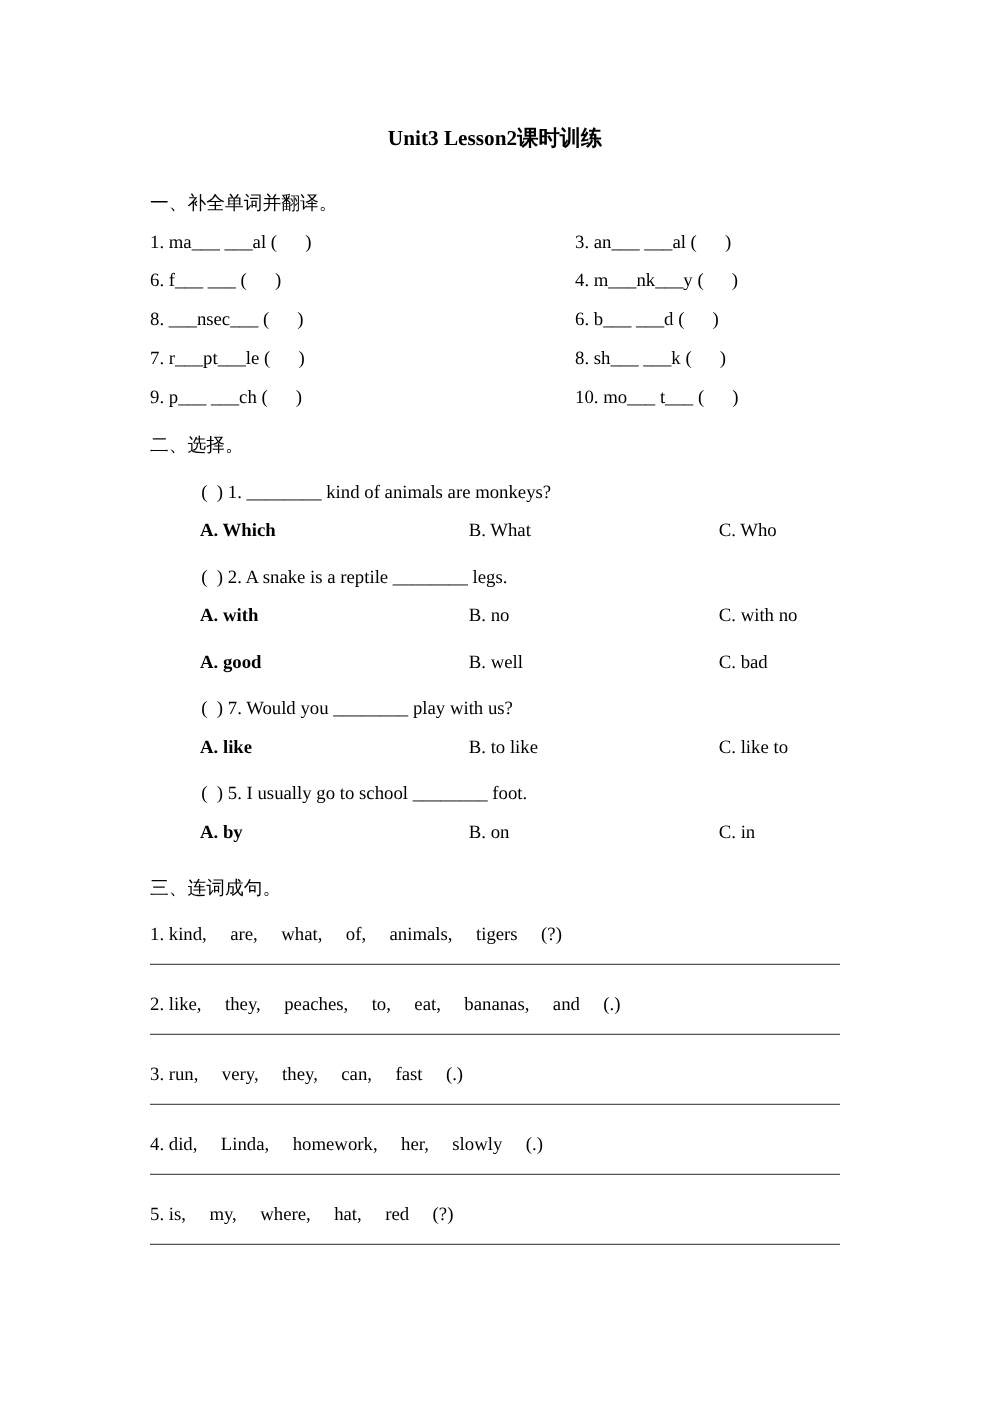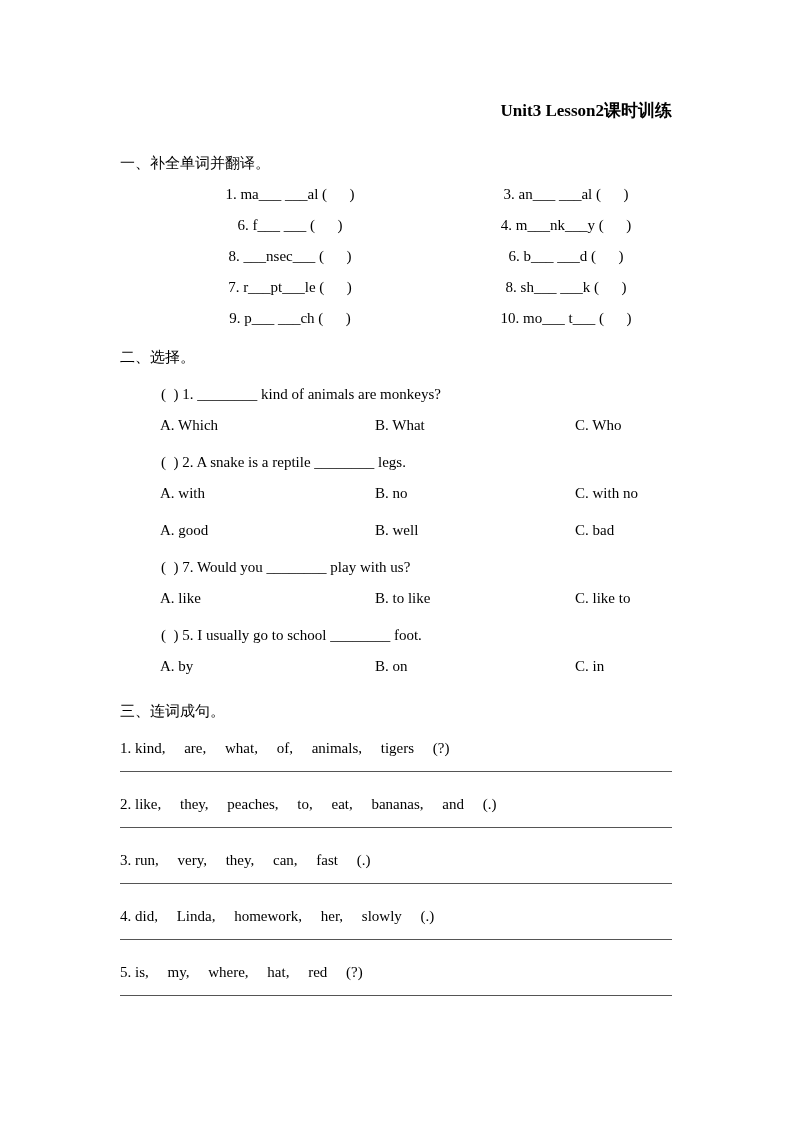--- a/index.html
+++ b/index.html
@@ -12,37 +12,36 @@
     font-family: "Liberation Serif", serif;
     font-size: 15px;
     color: #000000;
     overflow: hidden;
   }
   .content {
     padding: 100px 121px 0 120px;
   }
   .title {
     margin: 0 0 26px 0;
-    text-align: right;
+    text-align: center;
     font-size: 17px;
     font-weight: bold;
     line-height: 22px;
   }
   .section-heading {
     line-height: 31px;
     white-space: pre-wrap;
   }
   .heading-2 { margin-top: 8px; }
   .heading-3 { margin-top: 14px; }
 
   
   .word-grid {
     display: grid;
     grid-template-columns: 340px 1fr;
-    text-align: center;
   }
   .word-item {
     line-height: 31px;
     white-space: pre;
   }
 
   
   .question { margin-top: 6px; }
   .stem {
     line-height: 31px;
@@ -51,21 +50,21 @@
   }
   .options {
     padding-left: 40px;
     line-height: 31px;
   }
   .opt {
     display: inline-block;
     white-space: pre;
     vertical-align: top;
   }
-  .opt-a { width: 215px; }
+  .opt-a { width: 215px; font-weight: bold; }
   .opt-b { width: 200px; }
 
   
   .s3-item { }
   .s3-text {
     line-height: 31px;
     white-space: pre-wrap;
     margin-top: 6px;
   }
   .s3-rule {

